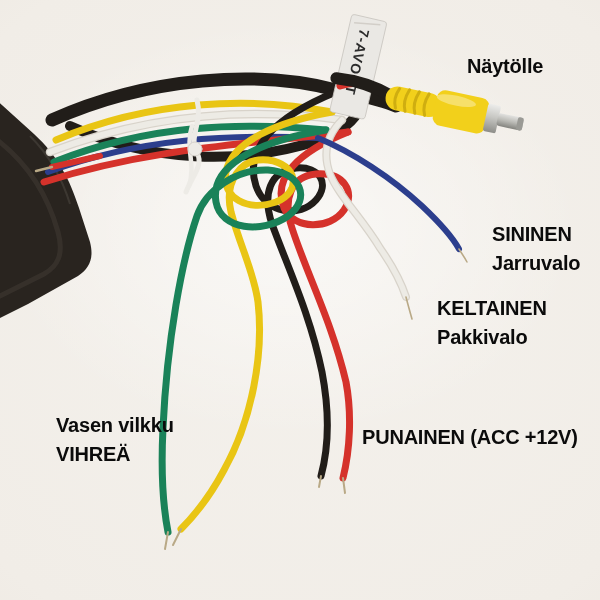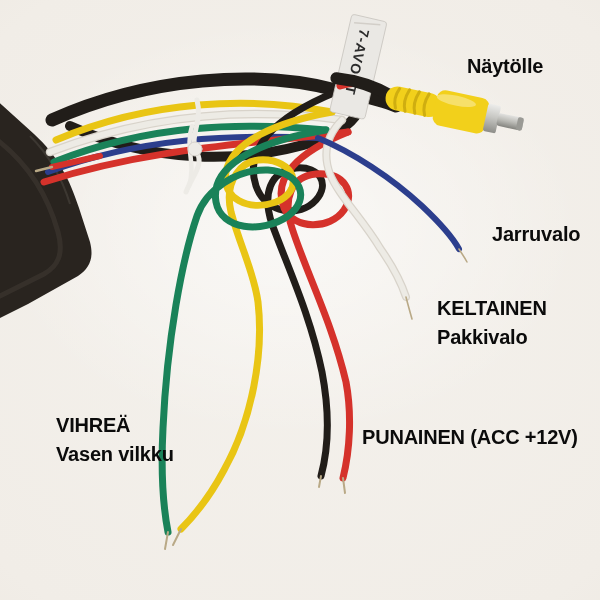--- a/index.html
+++ b/index.html
@@ -114,32 +114,33 @@
       <rect x="110" y="4" width="26" height="13" rx="3" fill="url(#metalPin)"></rect>
       <rect x="130" y="4" width="6" height="13" rx="2" fill="#9a9a95"></rect>
     </g>
   </svg>
 
   <div class="label" style="left:467px;top:52px;">
     <div>Näytölle</div>
   </div>
 
   <div class="label" style="left:492px;top:220px;">
+    <div>SININEN</div>
     <div>Jarruvalo</div>
   </div>
 
   <div class="label" style="left:437px;top:294px;">
     <div>KELTAINEN</div>
     <div>Pakkivalo</div>
   </div>
 
   <div class="label" style="left:362px;top:423px;">
     <div>PUNAINEN (ACC +12V)</div>
   </div>
 
 
 
   <div class="label" style="left:56px;top:411px;">
+    <div>Vasen vilkku</div>
     <div>VIHREÄ</div>
-    <div>Vasen vilkku</div>
   </div>
 
 </div>
 
 </body></html>

